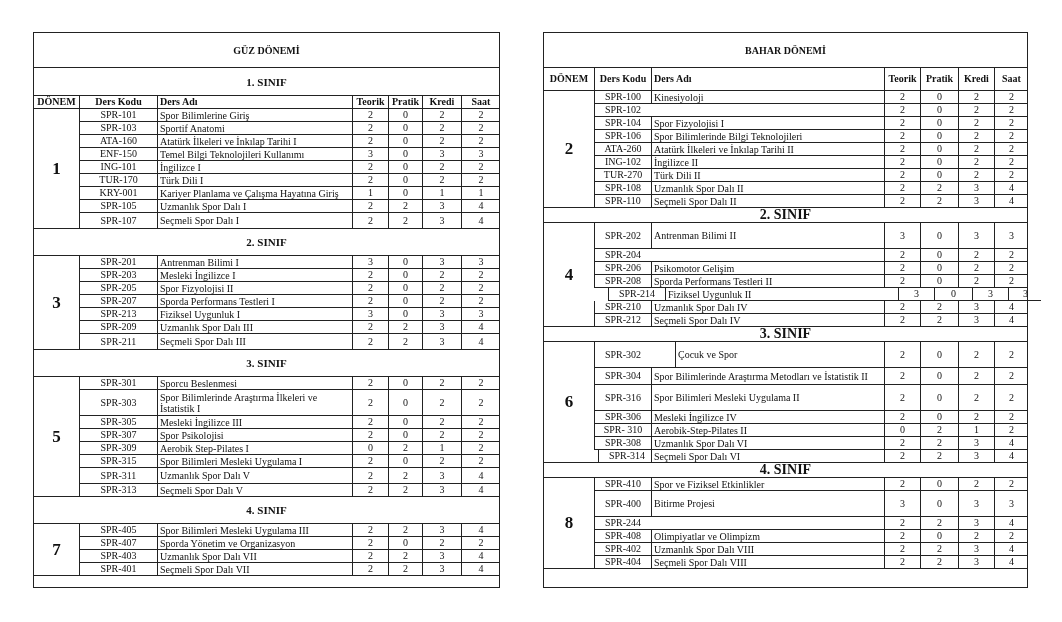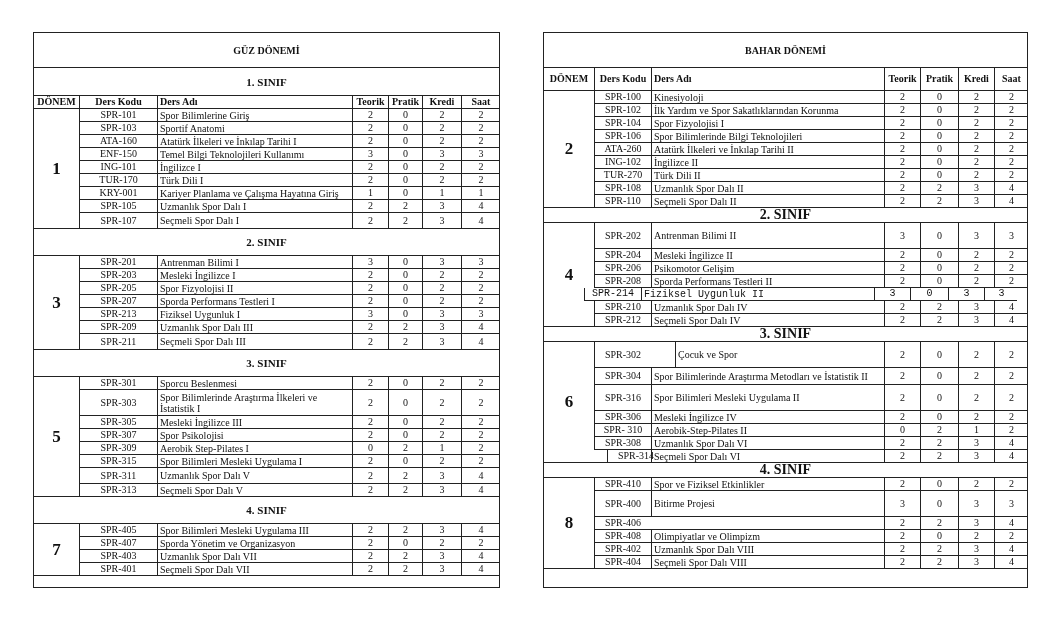--- a/index.html
+++ b/index.html
@@ -280,21 +280,20 @@
     <div class="row" style="top: 58px; left: 50px; width: 433px; height: 13px;">
       <div class="cell c" style="left: 0px; width: 57px;">SPR-100</div>
       <div class="cell l" style="left: 57px; width: 233px; line-height: 11px; white-space: normal;">Kinesiyoloji</div>
       <div class="cell c" style="left: 290px; width: 36px;">2</div>
       <div class="cell c" style="left: 326px; width: 38px;">0</div>
       <div class="cell c" style="left: 364px; width: 36px;">2</div>
       <div class="cell c" style="left: 400px; width: 34px;">2</div>
     </div>
     <div class="row" style="top: 71px; left: 50px; width: 433px; height: 13px;">
       <div class="cell c" style="left: 0px; width: 57px;">SPR-102</div>
-      <div class="cell l" style="left: 57px; width: 233px; line-height: 11px; white-space: normal;">İlk Yardım ve Spor Sakatlıklarından Korunma</div>
       <div class="cell c" style="left: 290px; width: 36px;">2</div>
       <div class="cell c" style="left: 326px; width: 38px;">0</div>
       <div class="cell c" style="left: 364px; width: 36px;">2</div>
       <div class="cell c" style="left: 400px; width: 34px;">2</div>
     </div>
     <div class="row" style="top: 84px; left: 50px; width: 433px; height: 13px;">
       <div class="cell c" style="left: 0px; width: 57px;">SPR-104</div>
       <div class="cell l" style="left: 57px; width: 233px; line-height: 11px; white-space: normal;">Spor Fizyolojisi I</div>
       <div class="cell c" style="left: 290px; width: 36px;">2</div>
       <div class="cell c" style="left: 326px; width: 38px;">0</div>
@@ -354,21 +353,20 @@
     <div class="row" style="top: 190px; left: 50px; width: 433px; height: 26px;">
       <div class="cell c" style="left: 0px; width: 57px;">SPR-202</div>
       <div class="cell l" style="left: 57px; width: 233px; line-height: 11px; white-space: normal;">Antrenman Bilimi II</div>
       <div class="cell c" style="left: 290px; width: 36px;">3</div>
       <div class="cell c" style="left: 326px; width: 38px;">0</div>
       <div class="cell c" style="left: 364px; width: 36px;">3</div>
       <div class="cell c" style="left: 400px; width: 34px;">3</div>
     </div>
     <div class="row" style="top: 216px; left: 50px; width: 433px; height: 13px;">
       <div class="cell c" style="left: 0px; width: 57px;">SPR-204</div>
-      <div class="cell l" style="left: 57px; width: 233px; line-height: 11px; white-space: normal;">Mesleki İngilizce II</div>
       <div class="cell c" style="left: 290px; width: 36px;">2</div>
       <div class="cell c" style="left: 326px; width: 38px;">0</div>
       <div class="cell c" style="left: 364px; width: 36px;">2</div>
       <div class="cell c" style="left: 400px; width: 34px;">2</div>
     </div>
     <div class="row" style="top: 229px; left: 50px; width: 433px; height: 13px;">
       <div class="cell c" style="left: 0px; width: 57px;">SPR-206</div>
       <div class="cell l" style="left: 57px; width: 233px; line-height: 11px; white-space: normal;">Psikomotor Gelişim</div>
       <div class="cell c" style="left: 290px; width: 36px;">2</div>
       <div class="cell c" style="left: 326px; width: 38px;">0</div>
@@ -376,21 +374,21 @@
       <div class="cell c" style="left: 400px; width: 34px;">2</div>
     </div>
     <div class="row" style="top: 242px; left: 50px; width: 433px; height: 13px;">
       <div class="cell c" style="left: 0px; width: 57px;">SPR-208</div>
       <div class="cell l" style="left: 57px; width: 233px; line-height: 11px; white-space: normal;">Sporda Performans Testleri II</div>
       <div class="cell c" style="left: 290px; width: 36px;">2</div>
       <div class="cell c" style="left: 326px; width: 38px;">0</div>
       <div class="cell c" style="left: 364px; width: 36px;">2</div>
       <div class="cell c" style="left: 400px; width: 34px;">2</div>
     </div>
-    <div class="row" style="top: 255px; left: 40px; width: 433px; height: 13px; font-family: Liberation Mono, monospace;">
+    <div class="row" style="top: 255px; left: 64px; width: 433px; height: 13px;">
       <div class="cell c" style="left: 0px; width: 57px;">SPR-214</div>
       <div class="cell l" style="left: 57px; width: 233px; line-height: 11px; white-space: normal;">Fiziksel Uygunluk II</div>
       <div class="cell c" style="left: 290px; width: 36px;">3</div>
       <div class="cell c" style="left: 326px; width: 38px;">0</div>
       <div class="cell c" style="left: 364px; width: 36px;">3</div>
       <div class="cell c" style="left: 400px; width: 34px;">3</div>
     </div>
     <div class="row" style="top: 268px; left: 50px; width: 433px; height: 13px;">
       <div class="cell c" style="left: 0px; width: 57px;">SPR-210</div>
       <div class="cell l" style="left: 57px; width: 233px; line-height: 11px; white-space: normal;">Uzmanlık Spor Dalı IV</div>
@@ -451,21 +449,21 @@
     </div>
     <div class="row" style="top: 404px; left: 50px; width: 433px; height: 13px;">
       <div class="cell c" style="left: 0px; width: 57px;">SPR-308</div>
       <div class="cell l" style="left: 57px; width: 233px; line-height: 11px; white-space: normal;">Uzmanlık Spor Dalı VI</div>
       <div class="cell c" style="left: 290px; width: 36px;">2</div>
       <div class="cell c" style="left: 326px; width: 38px;">2</div>
       <div class="cell c" style="left: 364px; width: 36px;">3</div>
       <div class="cell c" style="left: 400px; width: 34px;">4</div>
     </div>
     <div class="row" style="top: 417px; left: 50px; width: 433px; height: 13px;">
-      <div class="cell c" style="left: 13px; width: 57px;">SPR-314</div>
+      <div class="cell c" style="left: 4px; width: 57px;">SPR-314</div>
       <div class="cell l" style="left: 57px; width: 233px; line-height: 11px; white-space: normal;">Seçmeli Spor Dalı VI</div>
       <div class="cell c" style="left: 290px; width: 36px;">2</div>
       <div class="cell c" style="left: 326px; width: 38px;">2</div>
       <div class="cell c" style="left: 364px; width: 36px;">3</div>
       <div class="cell c" style="left: 400px; width: 34px;">4</div>
     </div>
     <div class="hrow" style="top: 430px; height: 15px; font-size: 14px;">4. SINIF</div>
     <div class="dcell" style="top: 445px; width: 50px; height: 91px;">8</div>
     <div class="row" style="top: 445px; left: 50px; width: 433px; height: 13px;">
       <div class="cell c" style="left: 0px; width: 57px;">SPR-410</div>
@@ -477,21 +475,21 @@
     </div>
     <div class="row" style="top: 458px; left: 50px; width: 433px; height: 26px;">
       <div class="cell c" style="left: 0px; width: 57px;">SPR-400</div>
       <div class="cell l" style="left: 57px; width: 233px; line-height: 11px; white-space: normal;">Bitirme Projesi</div>
       <div class="cell c" style="left: 290px; width: 36px;">3</div>
       <div class="cell c" style="left: 326px; width: 38px;">0</div>
       <div class="cell c" style="left: 364px; width: 36px;">3</div>
       <div class="cell c" style="left: 400px; width: 34px;">3</div>
     </div>
     <div class="row" style="top: 484px; left: 50px; width: 433px; height: 13px;">
-      <div class="cell c" style="left: 0px; width: 57px;">SPR-406</div>
+      <div class="cell c" style="left: 0px; width: 57px;">SPR-244</div>
       <div class="cell c" style="left: 290px; width: 36px;">2</div>
       <div class="cell c" style="left: 326px; width: 38px;">2</div>
       <div class="cell c" style="left: 364px; width: 36px;">3</div>
       <div class="cell c" style="left: 400px; width: 34px;">4</div>
     </div>
     <div class="row" style="top: 497px; left: 50px; width: 433px; height: 13px;">
       <div class="cell c" style="left: 0px; width: 57px;">SPR-408</div>
       <div class="cell l" style="left: 57px; width: 233px; line-height: 11px; white-space: normal;">Olimpiyatlar ve Olimpizm</div>
       <div class="cell c" style="left: 290px; width: 36px;">2</div>
       <div class="cell c" style="left: 326px; width: 38px;">0</div>

